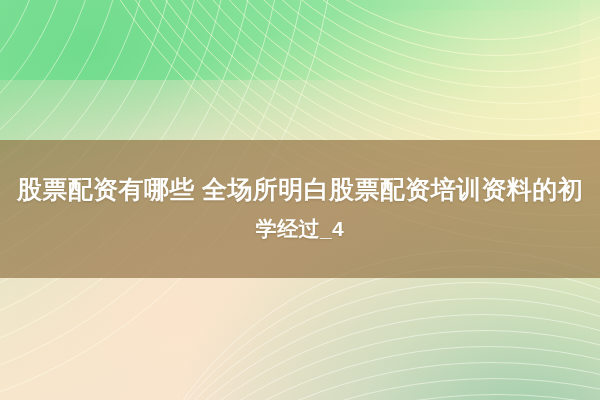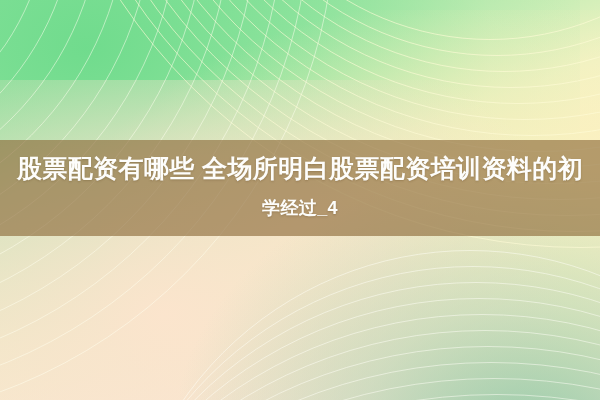--- a/index.html
+++ b/index.html
@@ -116,41 +116,41 @@
     border: 1.5px solid rgba(255, 255, 248, 0.50);
     box-sizing: border-box;
   }
 
   
   .title-band {
     position: absolute;
     left: 0;
     right: 0;
     top: 140px;
-    height: 96px;
+    height: 138px;
     background: rgba(141, 106, 58, 0.64);
     display: flex;
     flex-direction: column;
     align-items: center;
     justify-content: center;
   }
 
   .title-line {
     color: #fdfdfb;
     font-size: 25px;
     font-weight: bold;
     line-height: 40px;
     letter-spacing: 0.4px;
     text-align: center;
     white-space: nowrap;
     text-shadow: 0 1px 2px rgba(90, 64, 28, 0.28);
   }
 
   .title-line.second {
-    font-size: 18px;
+    font-size: 21px;
   }
 </style>
 </head>
 <body>
 
 <div id="banner">
 
   <div class="bg-base"></div>
   <div class="bg-bloom-tl"></div>
   <div class="bg-bloom-r"></div>

